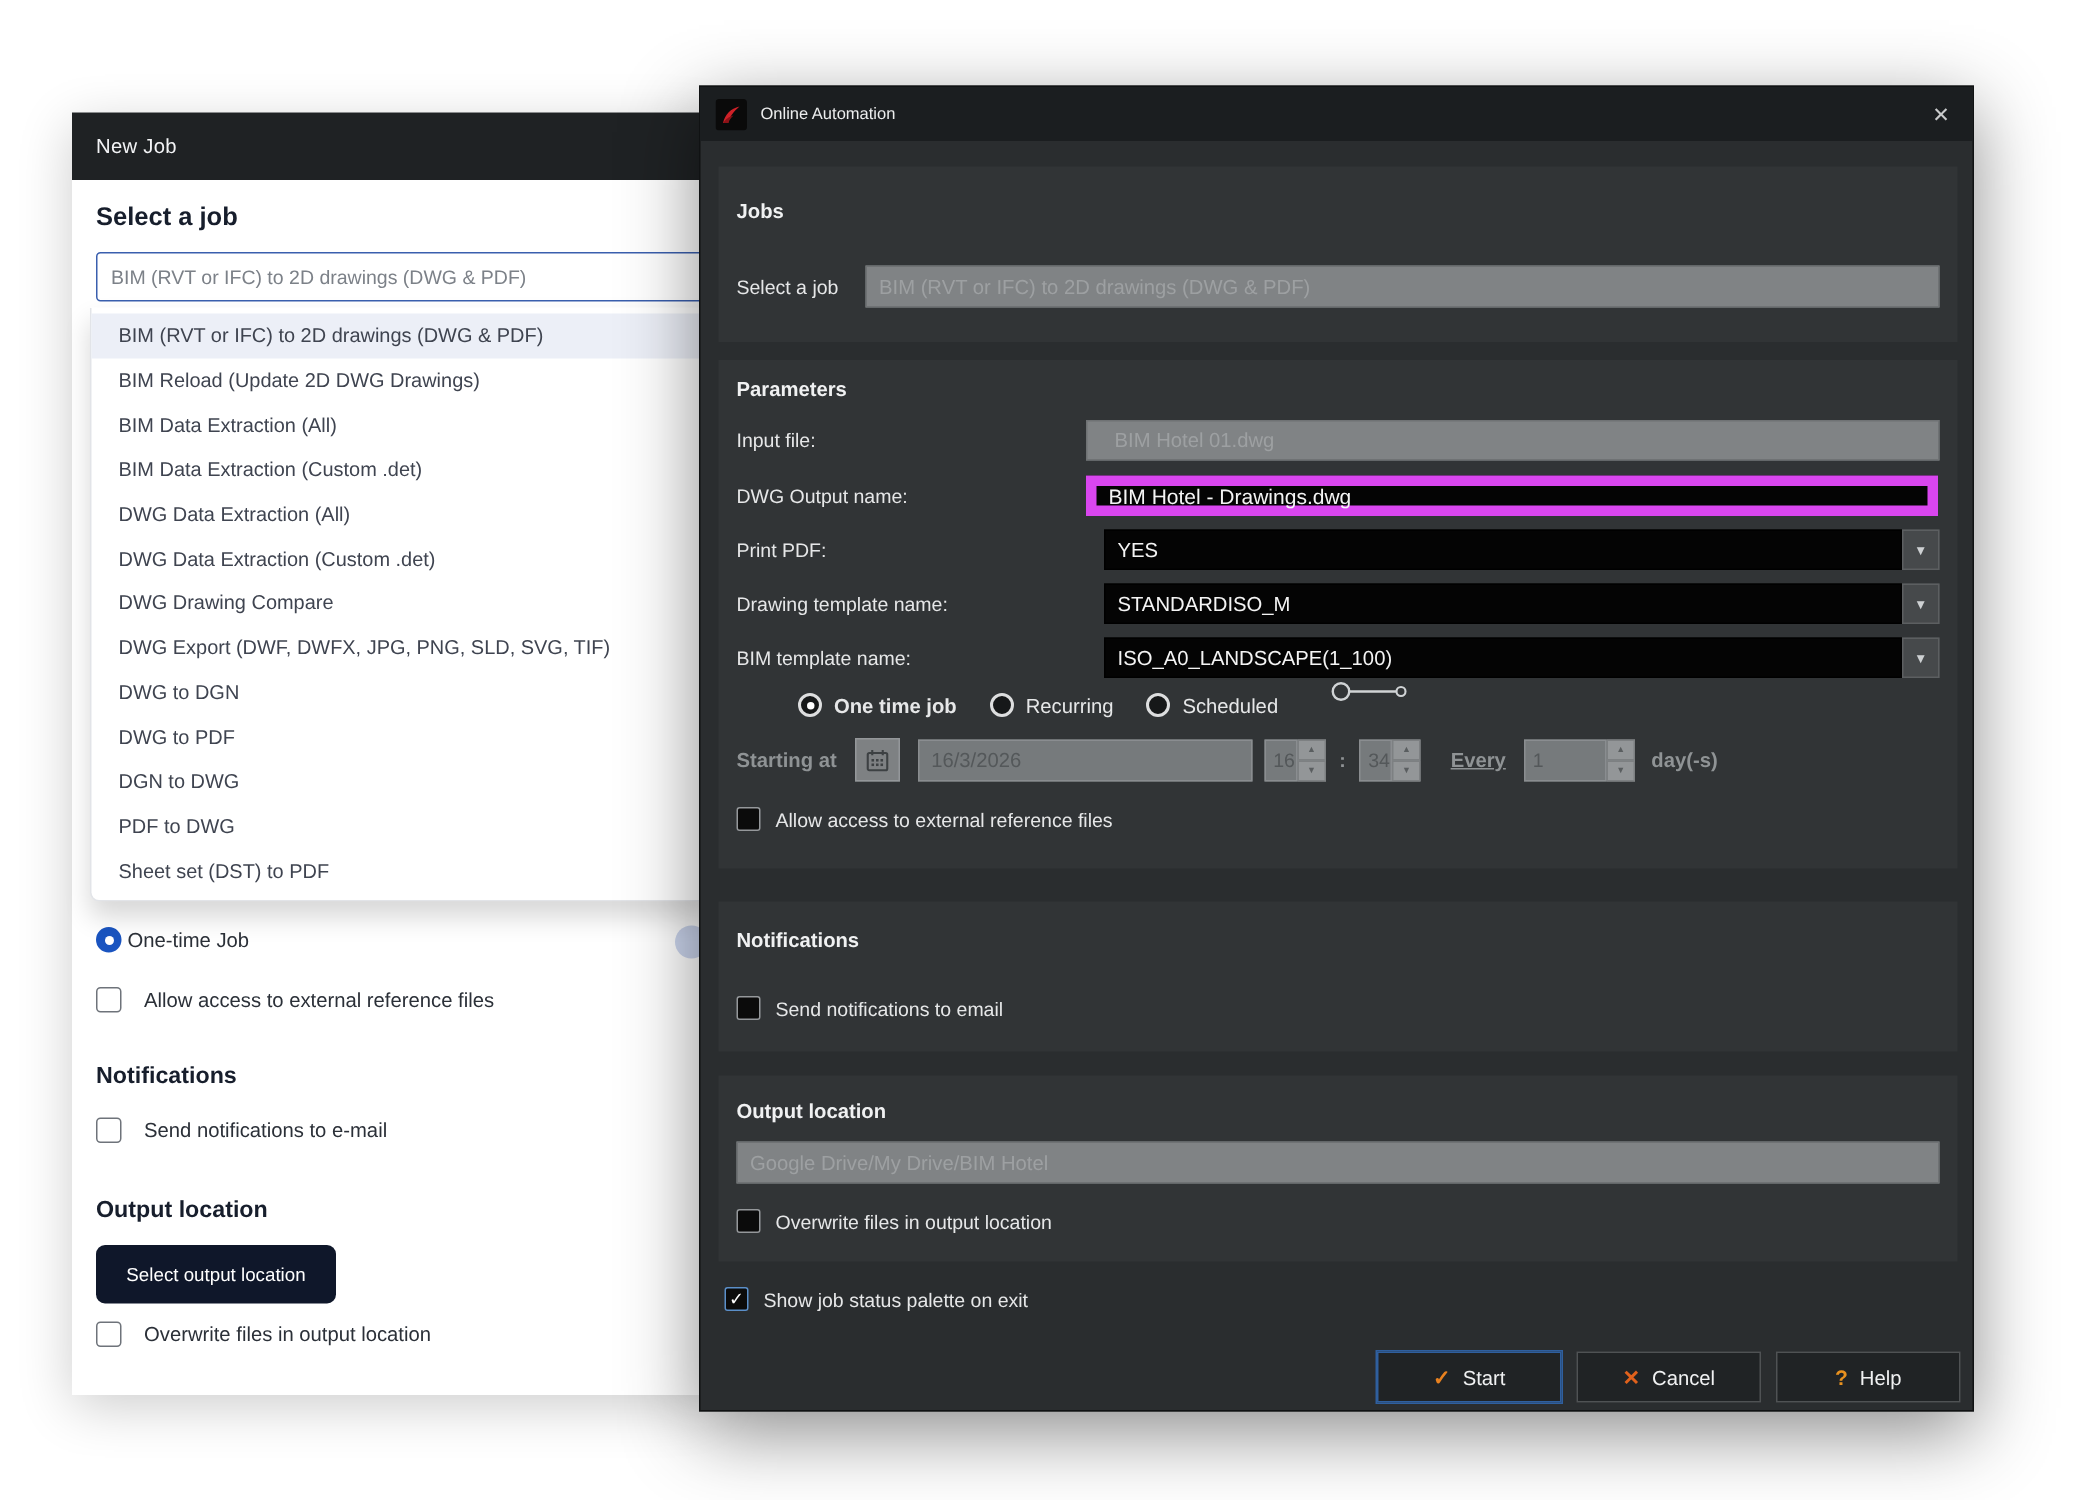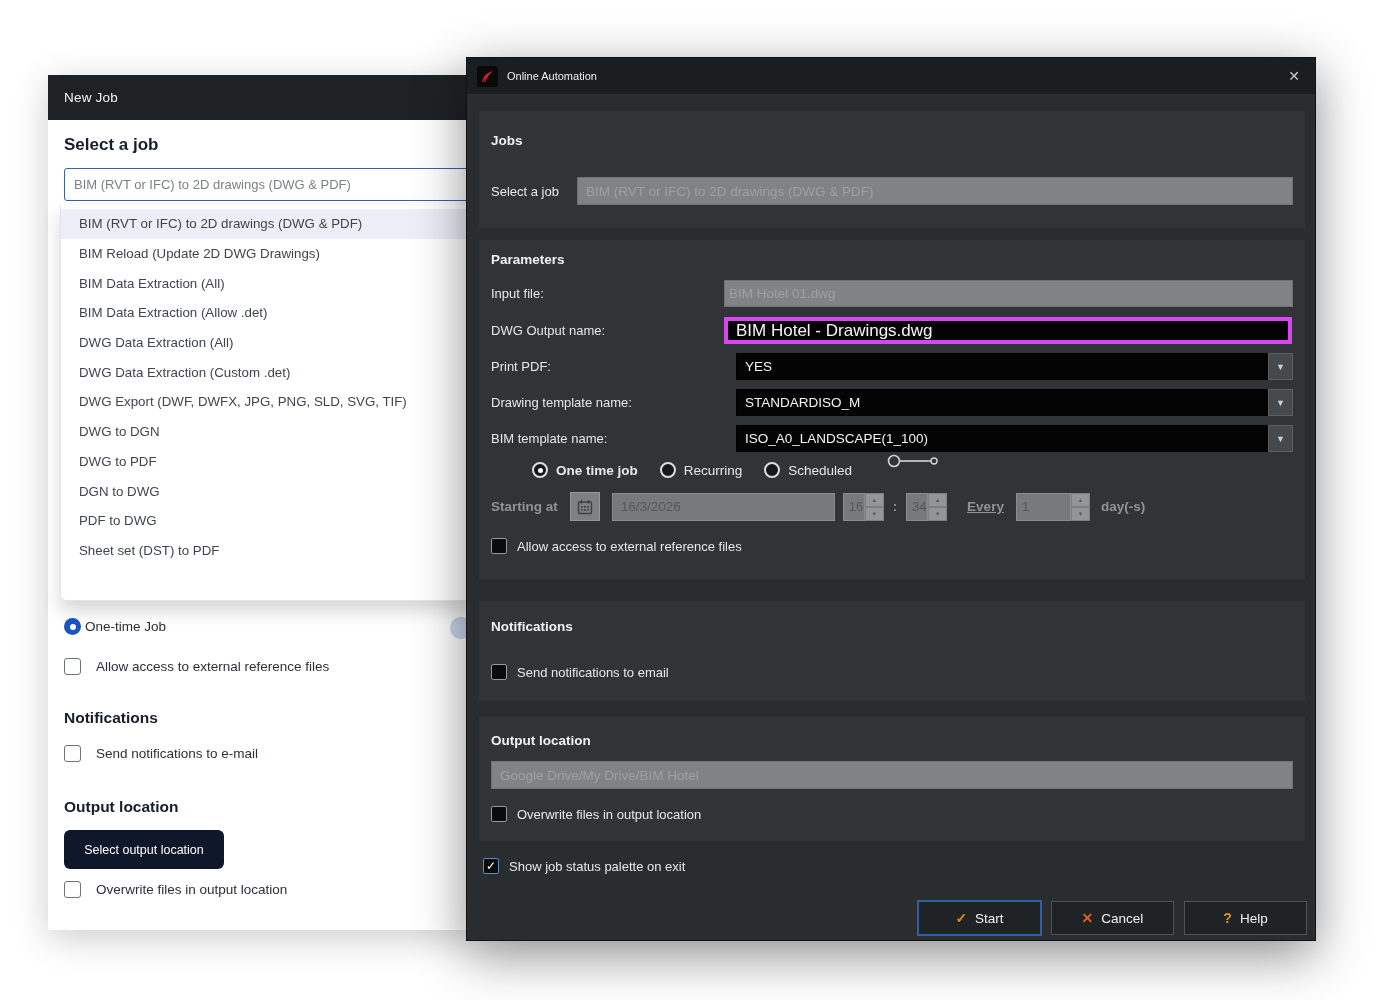--- a/index.html
+++ b/index.html
@@ -45,24 +45,24 @@
   .jobs-panel .panel-h { position:absolute; left:12px; top:22px; }
   .jobs-row { position:absolute; left:12px; top:66px; width:802px; display:flex; align-items:center; }
   .jobs-row .lbl { width:86px; }
   .dis-field { background:#808385; color:#9da0a2; height:28px; display:flex; align-items:center; padding-left:8px;
     font-size:13.5px; border:1px solid #6f7274; flex:1; overflow:hidden; white-space:nowrap; }
 
   .params-panel { top:182px; height:339px; }
   .params-panel .panel-h { position:absolute; left:12px; top:12px; }
   .p-row { position:absolute; left:12px; width:802px; height:27px; display:flex; align-items:center; }
   .p-row .lbl { width:233px; flex:0 0 auto; }
-  .dis-field2 { background:#808385; color:#9da0a2; height:27px; display:flex; align-items:center; padding-left:4px;
+  .dis-field2 { background:#808385; color:#9da0a2; height:27px; display:flex; align-items:center; padding-left:18px;
     border:1px solid #6f7274; width:670px; font-size:13.5px; }
   .blk-input { background:#040404; color:#f4f4f4; height:27px; display:flex; align-items:center; padding-left:8px;
-    width:568px; font-size:17px; border:4px solid #d946ef; }
+    width:568px; font-size:14px; border:7px solid #d946ef; }
   .combo { display:flex; width:568px; height:27px;margin-left:12px; }
   .combo .val { background:#040404; color:#f4f4f4; flex:1; display:flex; align-items:center; padding-left:8px; font-size:13.5px; border:1px solid #000; }
   .combo .arrow-btn { width:25px; height:27px; background:#46494b; border:1px solid #5c5f61; display:flex; align-items:center; justify-content:center;
     color:#ced1d3; font-size:9px; cursor:pointer; flex:0 0 auto; }
 
   .radio-line { position:absolute; left:14px; top:222px; display:flex; align-items:center; gap:8px;margin-left:39px; }
   .d-radio { width:16px; height:16px; border-radius:50%; border:2px solid #dddedf; background:#161819; position:relative; flex:0 0 auto; cursor:pointer; }
   .d-radio.sel::after { content:""; position:absolute; left:3.5px; top:3.5px; width:5px; height:5px; border-radius:50%; background:#fff; }
   .d-radio-label { margin-right:14px; font-size:13.5px; }
   .d-radio-label.b { font-weight:bold; }
@@ -139,23 +139,24 @@
 
     <div class="cb-row" style="left:16px; top:806px;">
       <span class="cb-light"></span>
       <span class="lw-label">Overwrite files in output location</span>
     </div>
 
     <div class="dropdown">
       <div class="dd-item selected">BIM (RVT or IFC) to 2D drawings (DWG &amp; PDF)</div>
       <div class="dd-item">BIM Reload (Update 2D DWG Drawings)</div>
       <div class="dd-item">BIM Data Extraction (All)</div>
-      <div class="dd-item">BIM Data Extraction (Allow .det)</div>
+      <div class="dd-item">BIM Data Extraction (Custom .det)</div>
       <div class="dd-item">DWG Data Extraction (All)</div>
       <div class="dd-item">DWG Data Extraction (Custom .det)</div>
+      <div class="dd-item">DWG Drawing Compare</div>
       <div class="dd-item">DWG Export (DWF, DWFX, JPG, PNG, SLD, SVG, TIF)</div>
       <div class="dd-item">DWG to DGN</div>
       <div class="dd-item">DWG to PDF</div>
       <div class="dd-item">DGN to DWG</div>
       <div class="dd-item">PDF to DWG</div>
       <div class="dd-item">Sheet set (DST) to PDF</div>
     </div>
   </div>
 
   <div class="dark-win">

